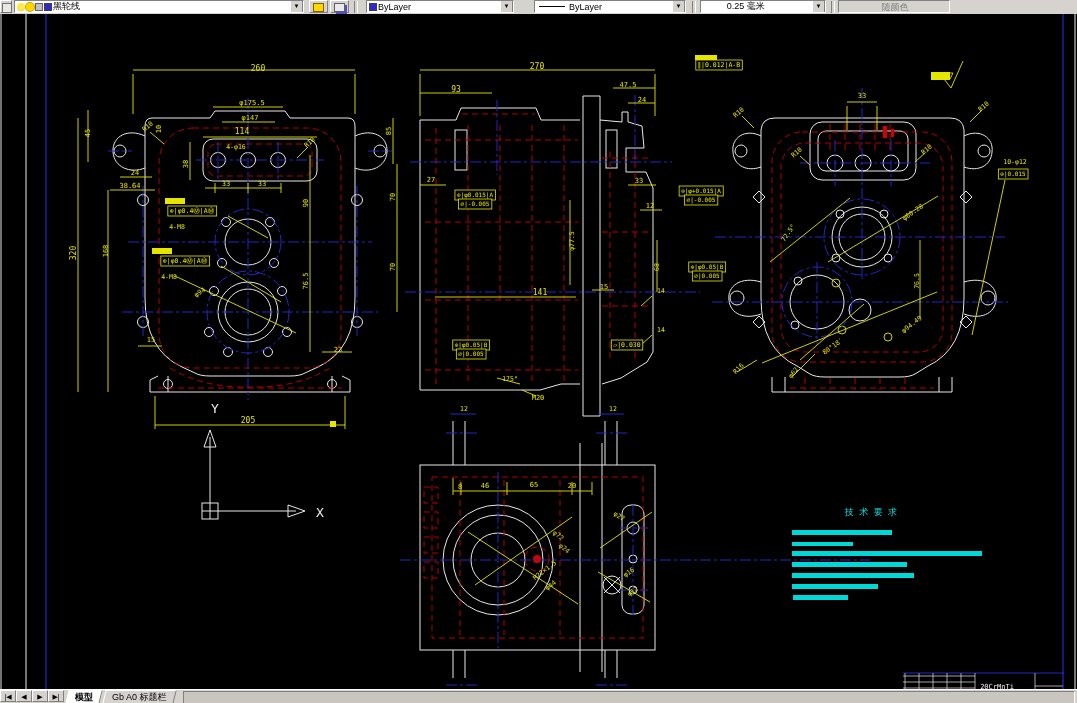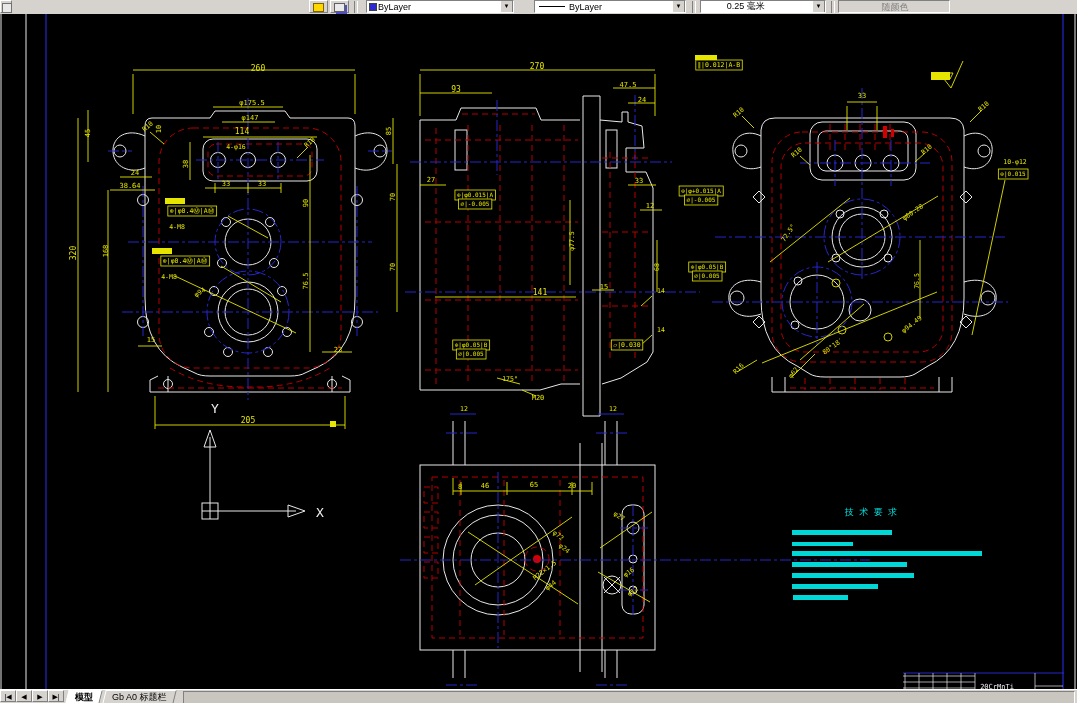--- a/index.html
+++ b/index.html
@@ -57,20 +57,28 @@
   .fcfbox{fill:#050505;stroke:#e5e500;stroke-width:0.8;}
   .lbl{font-family:"DejaVu Sans Mono","DejaVu Sans",monospace;text-anchor:middle;}
   .ly{fill:#e5e500;}.lw{fill:#eeeeee;}.lc{fill:#00dcdc;}
 </style>
 </head>
 <body>
 
 <div class="toolbar">
   <div class="tbtn" style="left:0;width:12px;">
     <span class="partial-glyph"></span>
+  </div>
+  <div class="combo" style="left:14px;width:290px;">
+    <span class="ic bulb"></span>
+    <span class="ic sun"></span>
+    <span class="ic lock"></span>
+    <span class="ic swatch"></span>
+    <span class="cv">黑轮线</span>
+    <span class="dd">▼</span>
   </div>
   <div class="tbtn" style="left:309px;width:19px;">
     <span class="mkcur-glyph"></span>
   </div>
   <div class="tbtn" style="left:330px;width:19px;">
     <span class="prev-glyph"></span>
   </div>
   <div class="sep" style="left:354px;"></div>
   <div class="combo" style="left:366px;width:148px;">
     <span class="ic swatch"></span>

